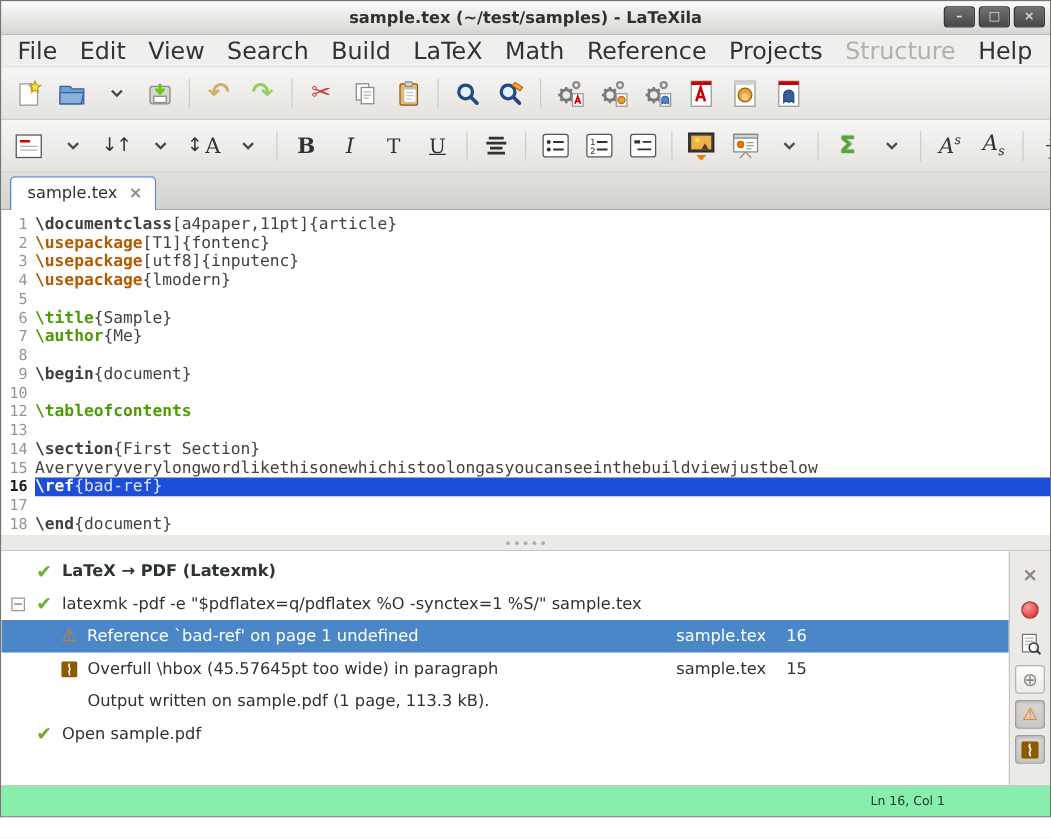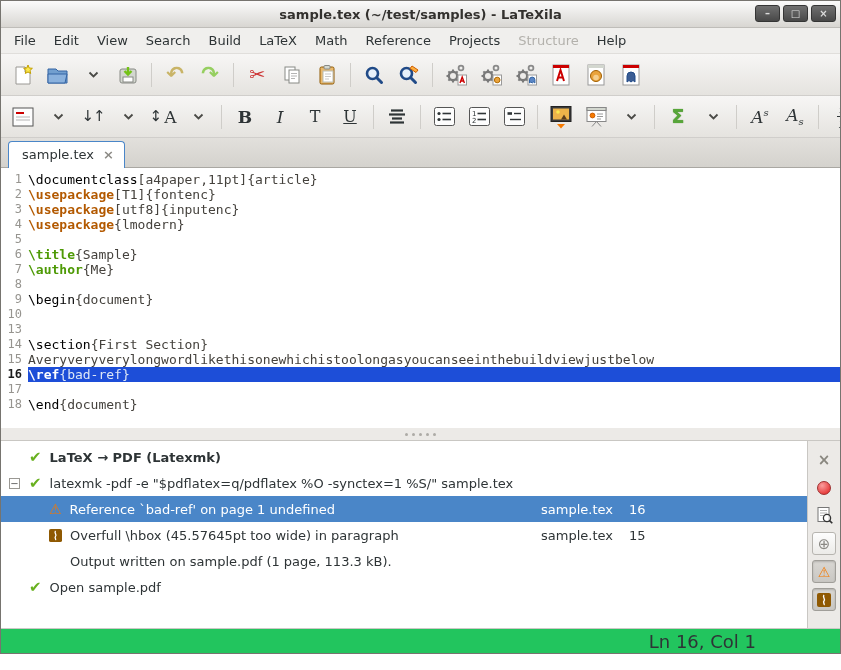--- a/index.html
+++ b/index.html
@@ -11,21 +11,21 @@
   .titlebar { height: 27px; flex: none; background: linear-gradient(#fbfbfb, #d8d6d2);
               border-bottom: 1px solid #bfbdb9; position: relative; display: flex; align-items: center; }
   .title { flex: 1; text-align: center; font-weight: bold; font-size: 13px; color: #33312e; }
   .winbtns { position: absolute; right: 4px; top: 4px; display: flex; gap: 3px; }
   .winbtn { width: 25px; height: 17px; background: linear-gradient(#707070, #484848);
             border: 1px solid #353535; border-radius: 3px; color: #dcdcdc; font-size: 10px;
             font-weight: bold; display: flex; align-items: center; justify-content: center; line-height: 1; }
 
   
   .menubar { height: 26px; flex: none; background: #f0efed; display: flex; align-items: center;
-             padding-left: 4px; font-size: 13px; color: #2e3436; border-bottom: 1px solid #e0dedb; }
+             padding-left: 4px; font-size: 19px; color: #2e3436; border-bottom: 1px solid #e0dedb; }
   .menu-item { padding: 4px 9px; cursor: default; }
   .menu-item.disabled { color: #b3b1ac; }
 
   
   .toolbar { height: 42px; flex: none; background: linear-gradient(#f7f6f5, #e5e3df);
              border-bottom: 1px solid #d0cecb; display: flex; align-items: center; padding: 0 5px; gap: 1px; }
   .tbtn { height: 34px; min-width: 34px; padding: 0 4px; display: flex; align-items: center;
           justify-content: center; border-radius: 3px; gap: 3px; }
   .tsep { width: 1px; height: 24px; background: #cfcdc9; margin: 0 5px; flex: none; }
   .glyph { line-height: 1; }
@@ -53,21 +53,21 @@
   .tab-close { color: #8d8b86; font-size: 13px; font-weight: bold; line-height: 1; }
 
   
   .editor { flex: 1; background: #fff; font-family: "DejaVu Sans Mono", monospace; font-size: 13px;
             overflow: hidden; padding-top: 4px; }
   .code-line { display: flex; height: 15px; line-height: 15px; white-space: pre; }
   .ln { width: 27px; flex: none; text-align: right; padding-right: 6px; color: #96948f; font-size: 12px; }
   .line-body { flex: 1; }
   .code-line.current .line-body { background: #1d4ed8; }
   .code-line.current .ln { color: #1b1b1b; font-weight: bold; }
-  .seg-red   { color: #000000; font-weight: normal; }
+  .seg-red   { color: #404040; font-weight: bold; }
   .seg-pkg   { color: #b35900; font-weight: bold; }
   .seg-green { color: #4e9a06; font-weight: bold; }
   .seg-plain { color: #45423d; }
   .seg-selcmd   { color: #ffffff; font-weight: bold; }
   .seg-selplain { color: #dde7f6; }
 
   
   .splitter { height: 13px; flex: none; background: #eceae7; border-bottom: 1px solid #c9c7c3;
               display: flex; align-items: center; justify-content: center; gap: 4px; }
   .dot { width: 3px; height: 3px; border-radius: 50%; background: #adaba6; }
@@ -96,23 +96,23 @@
   .sbtn.framed { border: 1px solid #b7b5b0; background: linear-gradient(#fdfdfd, #ecebe8); }
   .sbtn.active { border: 1px solid #a09e99; background: linear-gradient(#d9d7d3, #c9c7c3);
                  box-shadow: inset 0 1px 2px rgba(0,0,0,.18); }
   .s-close { color: #89877f; font-size: 15px; font-weight: bold; }
   .s-stop  { width: 14px; height: 14px; border-radius: 50%; border: 1px solid #9e2f2f;
              background: radial-gradient(circle at 35% 30%, #fa9d9d, #e01b1b); }
   .s-plus  { color: #8a8883; font-size: 15px; }
   .s-warn  { color: #f57900; font-size: 14px; }
 
   
-  .statusbar { height: 25px; flex: none; background: #22c55e; border-top: 1px solid #cbc9c5;
+  .statusbar { height: 25px; flex: none; background: #86efac; border-top: 1px solid #cbc9c5;
                display: flex; align-items: center; justify-content: flex-end; padding-right: 84px;
-               font-size: 18px; color: #2e3436; }
+               font-size: 10px; color: #2e3436; }
 </style>
 </head>
 <body>
 
 <div class="window">
 
   <div class="titlebar">
     <div class="title">sample.tex (~/test/samples) - LaTeXila</div>
     <div class="winbtns">
       <div class="winbtn">–</div>
@@ -424,20 +424,21 @@
       <div class="code-line"><span class="ln">1</span><span class="line-body"><span class="seg-red">\documentclass</span><span class="seg-plain">[a4paper,11pt]{article}</span></span></div>
       <div class="code-line"><span class="ln">2</span><span class="line-body"><span class="seg-pkg">\usepackage</span><span class="seg-plain">[T1]{fontenc}</span></span></div>
       <div class="code-line"><span class="ln">3</span><span class="line-body"><span class="seg-pkg">\usepackage</span><span class="seg-plain">[utf8]{inputenc}</span></span></div>
       <div class="code-line"><span class="ln">4</span><span class="line-body"><span class="seg-pkg">\usepackage</span><span class="seg-plain">{lmodern}</span></span></div>
       <div class="code-line"><span class="ln">5</span><span class="line-body"></span></div>
       <div class="code-line"><span class="ln">6</span><span class="line-body"><span class="seg-green">\title</span><span class="seg-plain">{Sample}</span></span></div>
       <div class="code-line"><span class="ln">7</span><span class="line-body"><span class="seg-green">\author</span><span class="seg-plain">{Me}</span></span></div>
       <div class="code-line"><span class="ln">8</span><span class="line-body"></span></div>
       <div class="code-line"><span class="ln">9</span><span class="line-body"><span class="seg-red">\begin</span><span class="seg-plain">{document}</span></span></div>
       <div class="code-line"><span class="ln">10</span><span class="line-body"></span></div>
+      <div class="code-line"><span class="ln">12</span><span class="line-body"><span class="seg-green">\tableofcontents</span></span></div>
       <div class="code-line"><span class="ln">13</span><span class="line-body"></span></div>
       <div class="code-line"><span class="ln">14</span><span class="line-body"><span class="seg-red">\section</span><span class="seg-plain">{First Section}</span></span></div>
       <div class="code-line"><span class="ln">15</span><span class="line-body"><span class="seg-plain">Averyveryverylongwordlikethisonewhichistoolongasyoucanseeinthebuildviewjustbelow</span></span></div>
       <div class="code-line current"><span class="ln">16</span><span class="line-body"><span class="seg-selcmd">\ref</span><span class="seg-selplain">{bad-ref}</span></span></div>
       <div class="code-line"><span class="ln">17</span><span class="line-body"></span></div>
       <div class="code-line"><span class="ln">18</span><span class="line-body"><span class="seg-red">\end</span><span class="seg-plain">{document}</span></span></div>
     </div>
 
   <div class="splitter">
     <span class="dot"></span>

